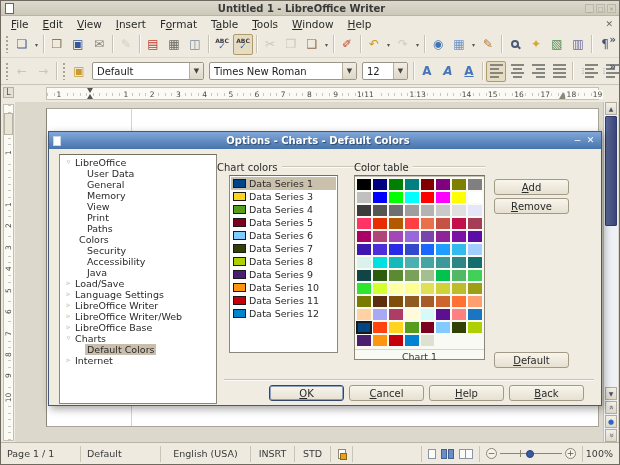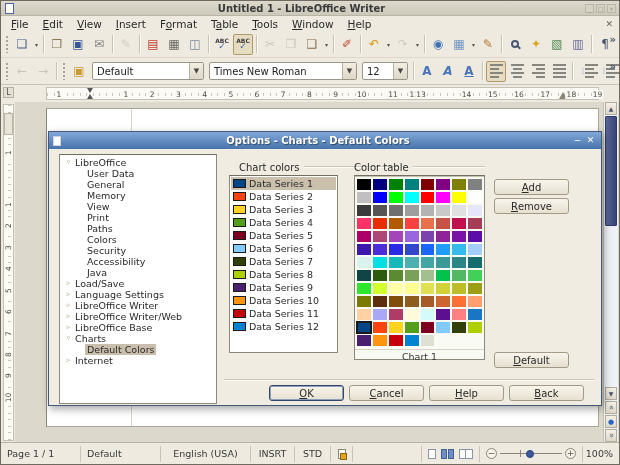--- a/index.html
+++ b/index.html
@@ -359,21 +359,21 @@
         <span class="rnum" style="left: 79px;">1</span>
         <span class="rnum" style="left: 105.2px;">2</span>
         <span class="rnum" style="left: 131.4px;">3</span>
         <span class="rnum" style="left: 157.6px;">4</span>
         <span class="rnum" style="left: 183.8px;">5</span>
         <span class="rnum" style="left: 210px;">6</span>
         <span class="rnum" style="left: 236.2px;">7</span>
         <span class="rnum" style="left: 262.4px;">8</span>
         <span class="rnum" style="left: 288.6px;">9</span>
         <span class="rnum" style="left: 314.8px;">10</span>
-        <span class="rnum" style="left: 346px;">11</span>
+        <span class="rnum" style="left: 322px;">11</span>
         <span class="rnum" style="left: 367.2px;">12</span>
         <span class="rnum" style="left: 374px;">13</span>
         <span class="rnum" style="left: 419.6px;">14</span>
         <span class="rnum" style="left: 445.8px;">15</span>
         <span class="rnum" style="left: 472px;">16</span>
         <span class="rnum" style="left: 498.2px;">17</span>
         <span class="rnum" style="left: 524.4px;">18</span>
         <span class="rnum" style="left: 550.6px;">19</span>
       </div>
   </div>
@@ -445,21 +445,21 @@
             <span class="tlabel">View</span>
           </div>
           <div class="titem" style="padding-left: 16px;">
             <span class="exp"></span>
             <span class="tlabel">Print</span>
           </div>
           <div class="titem" style="padding-left: 16px;">
             <span class="exp"></span>
             <span class="tlabel">Paths</span>
           </div>
-          <div class="titem" style="padding-left: 16px; align-items: flex-end;">
+          <div class="titem" style="padding-left: 8px; align-items: flex-end;">
             <span class="exp"></span>
             <span class="tlabel">Colors</span>
           </div>
           <div class="titem" style="padding-left: 16px;">
             <span class="exp"></span>
             <span class="tlabel">Security</span>
           </div>
           <div class="titem" style="padding-left: 16px;">
             <span class="exp"></span>
             <span class="tlabel">Accessibility</span>
@@ -495,32 +495,28 @@
           <div class="titem selected" style="padding-left: 16px;">
             <span class="exp"></span>
             <span class="tlabel">Default Colors</span>
           </div>
           <div class="titem" style="padding-left: 4px;">
             <span class="exp">▹</span>
             <span class="tlabel">Internet</span>
           </div>
         </div>
 
-      <div class="fgroup" style="left:190px;top:12px;width:160px;">
+      <div class="fgroup" style="left:168px;top:12px;width:160px;">
         <span class="glabel">Chart colors</span>
         <span class="gline"></span>
       </div>
       <div class="serieslist" id="serieslist">
           <div class="srow selected">
             <span class="swatch" style="background: rgb(0, 69, 134);"></span>
             <span>Data Series 1</span>
-          </div>
-          <div class="srow">
-            <span class="swatch" style="background: rgb(255, 66, 14);"></span>
-            <span>Data Series 2</span>
           </div>
           <div class="srow">
             <span class="swatch" style="background: rgb(255, 211, 32);"></span>
             <span>Data Series 3</span>
           </div>
           <div class="srow">
             <span class="swatch" style="background: rgb(87, 157, 28);"></span>
             <span>Data Series 4</span>
           </div>
           <div class="srow">

